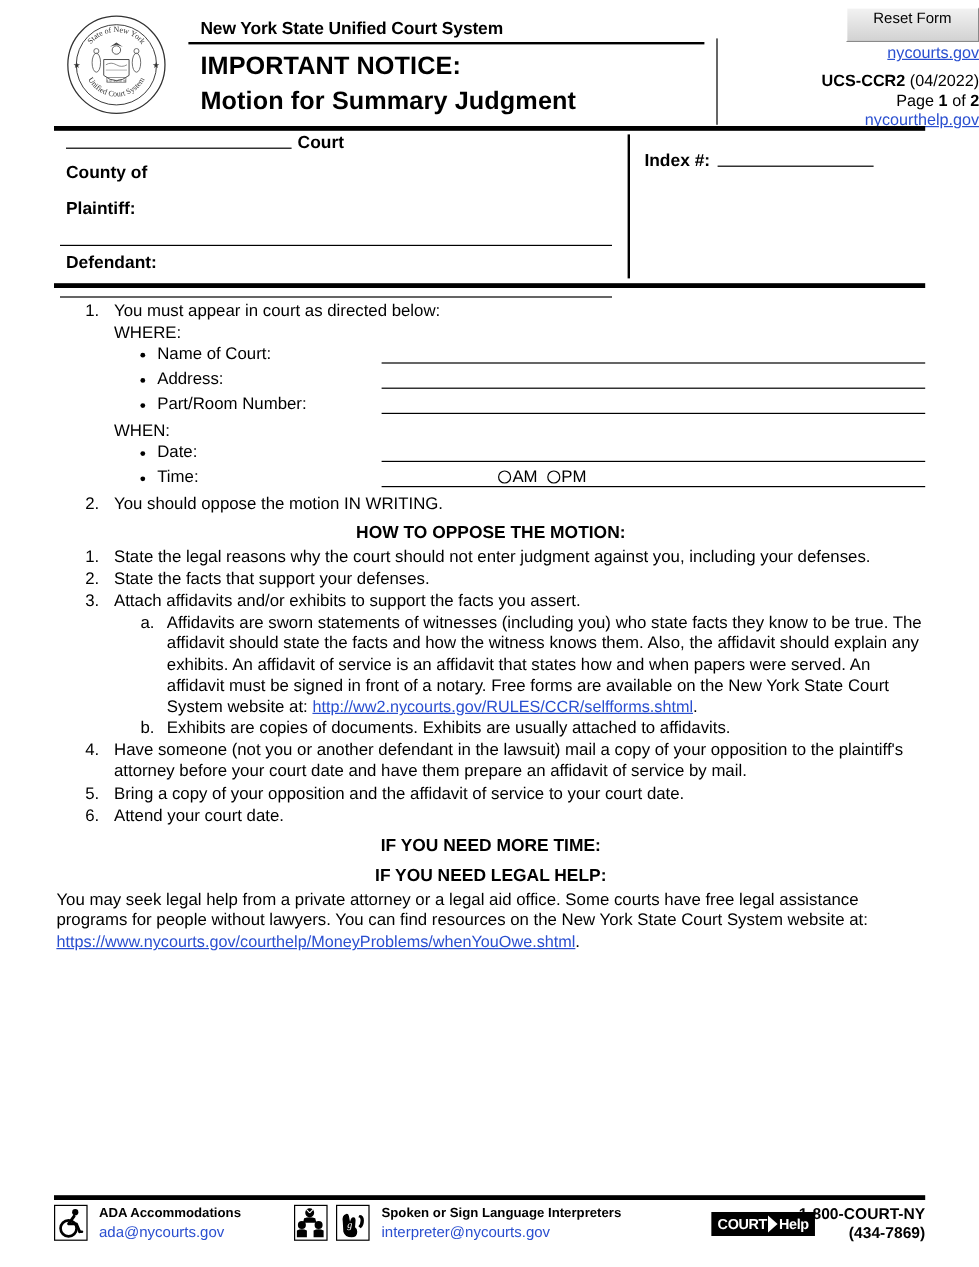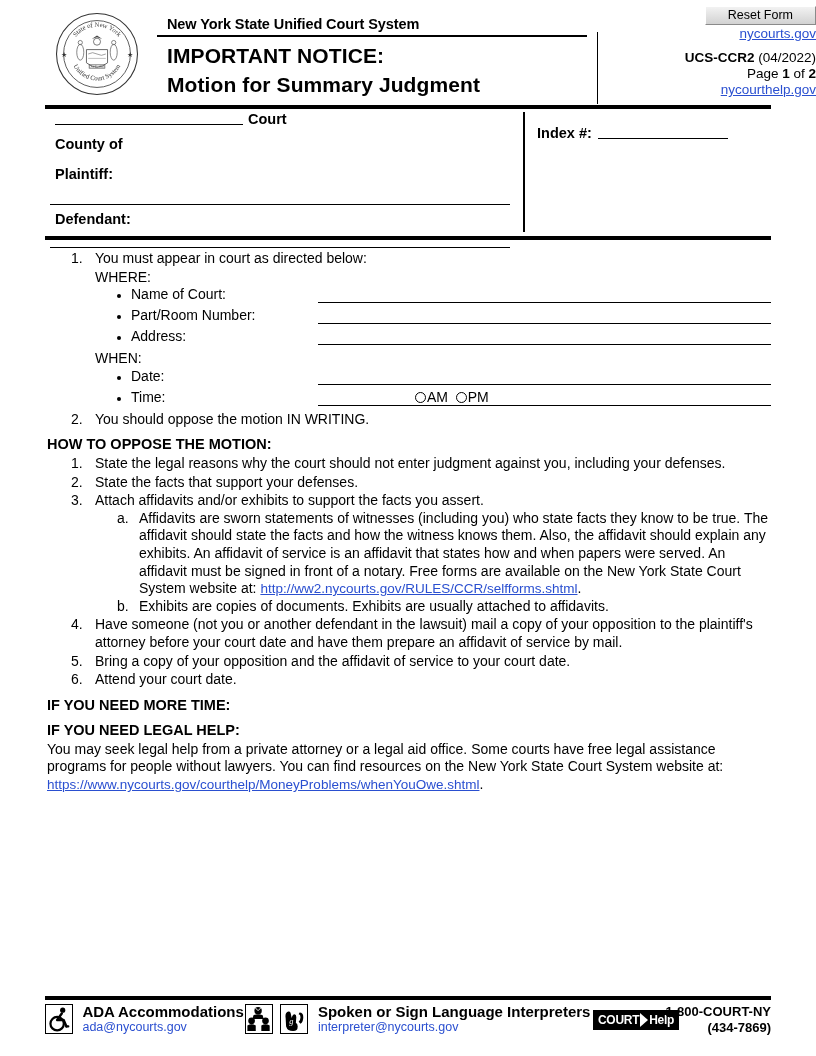--- a/index.html
+++ b/index.html
@@ -54,21 +54,21 @@
     position: absolute; left: 560px; top: 0px; width: 211px;
     text-align: right;
   }
   .reset-btn {
     display: inline-block;
     background: linear-gradient(#f2f2f2, #d2d2d2);
     border: 1px solid #8a8a8a;
     border-top-color: #ffffff; border-left-color: #ffffff;
     font-family: "Liberation Sans", sans-serif;
     font-size: 12.5px; color: #000;
-    padding: 1px 22px 2px 22px;
+    padding: 1px 22px 12px 22px;
     cursor: pointer;
     margin-top: 2px;
   }
   .hdr-right .lnk { display: block; margin-top: 1px; }
   .hdr-code { font-size: 13.5px; margin-top: 9px; }
   .hdr-code b { font-weight: bold; }
   .hdr-page { font-size: 13.5px; margin-top: 1px; }
   .hdr-page b { font-weight: bold; }
   .hdr-help { margin-top: 1px; }
 
@@ -159,41 +159,41 @@
     position: absolute; left: 320px; top: 0px;
     font-size: 14px; white-space: nowrap;
   }
   .radio {
     display: inline-block; width: 11px; height: 11px;
     border: 1.5px solid #000; border-radius: 50%;
     vertical-align: -1px; margin-right: 1px;
   }
 
   .sec-head {
-    font-size: 14.5px; font-weight: bold; margin-top: 8px;
+    font-size: 14.5px; font-weight: bold; margin-top: 8px; text-align: center;
   }
   .sec-body { margin-top: 1px; }
 
   
   .footer {
     position: absolute; left: 45px; top: 996px; width: 726px; height: 46px;
   }
   .fbar-top {
     position: absolute; left: 0; top: 0; width: 726px; height: 4px; background: #000;
   }
   .ftr-row {
     position: absolute; left: 0; top: 8px; width: 726px; height: 36px;
   }
   .icon-box {
     border: 1px solid #000; background: #fff;
     display: inline-block; vertical-align: top;
   }
   .ftr-item { position: absolute; }
   .ftr-label {
-    font-size: 15px; font-weight: bold; line-height: 15px;
+    font-size: 11px; font-weight: bold; line-height: 15px;
   }
   .ftr-mail {
     font-size: 12.5px; color: #2a4fd0; 
     line-height: 16px; cursor: pointer; display: block;
   }
   .courthelp-logo {
     display: inline-block; background: #000; color: #fff;
     font-family: "Liberation Sans", sans-serif;
     font-weight: bold; font-size: 12px; padding: 2px 4px 2px 4px;
     position: relative; letter-spacing: -0.3px;
@@ -313,26 +313,26 @@
     <div class="subhead">WHERE:</div>
 
     <ul class="bul">
       <li>
         <span class="dot"></span>
         <span class="bl-label">Name of Court:</span>
         <span class="fieldline"></span>
       </li>
       <li>
         <span class="dot"></span>
+        <span class="bl-label">Address:</span>
+        <span class="fieldline"></span>
+      </li>
+      <li>
+        <span class="dot"></span>
         <span class="bl-label">Part/Room Number:</span>
-        <span class="fieldline"></span>
-      </li>
-      <li>
-        <span class="dot"></span>
-        <span class="bl-label">Address:</span>
         <span class="fieldline"></span>
       </li>
     </ul>
 
     <div class="subhead">WHEN:</div>
 
     <ul class="bul">
       <li>
         <span class="dot"></span>
         <span class="bl-label">Date:</span>

